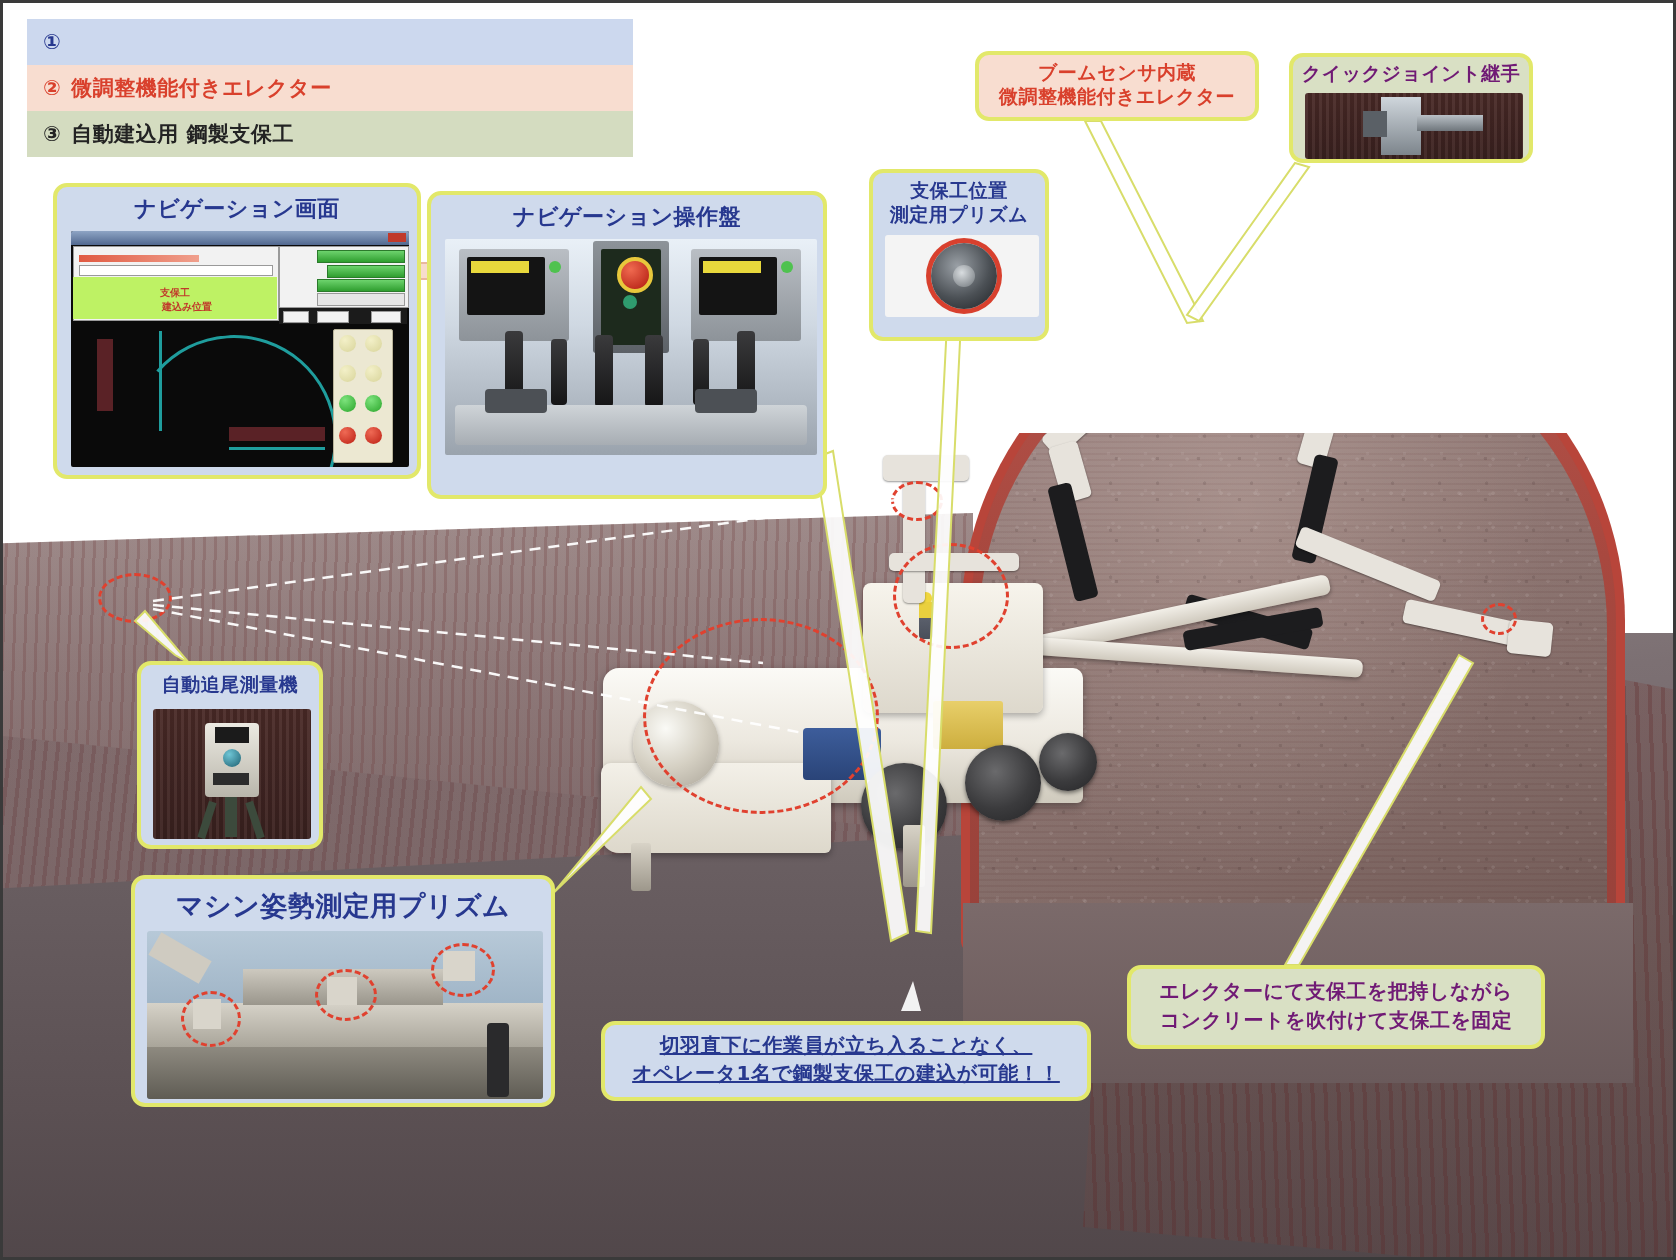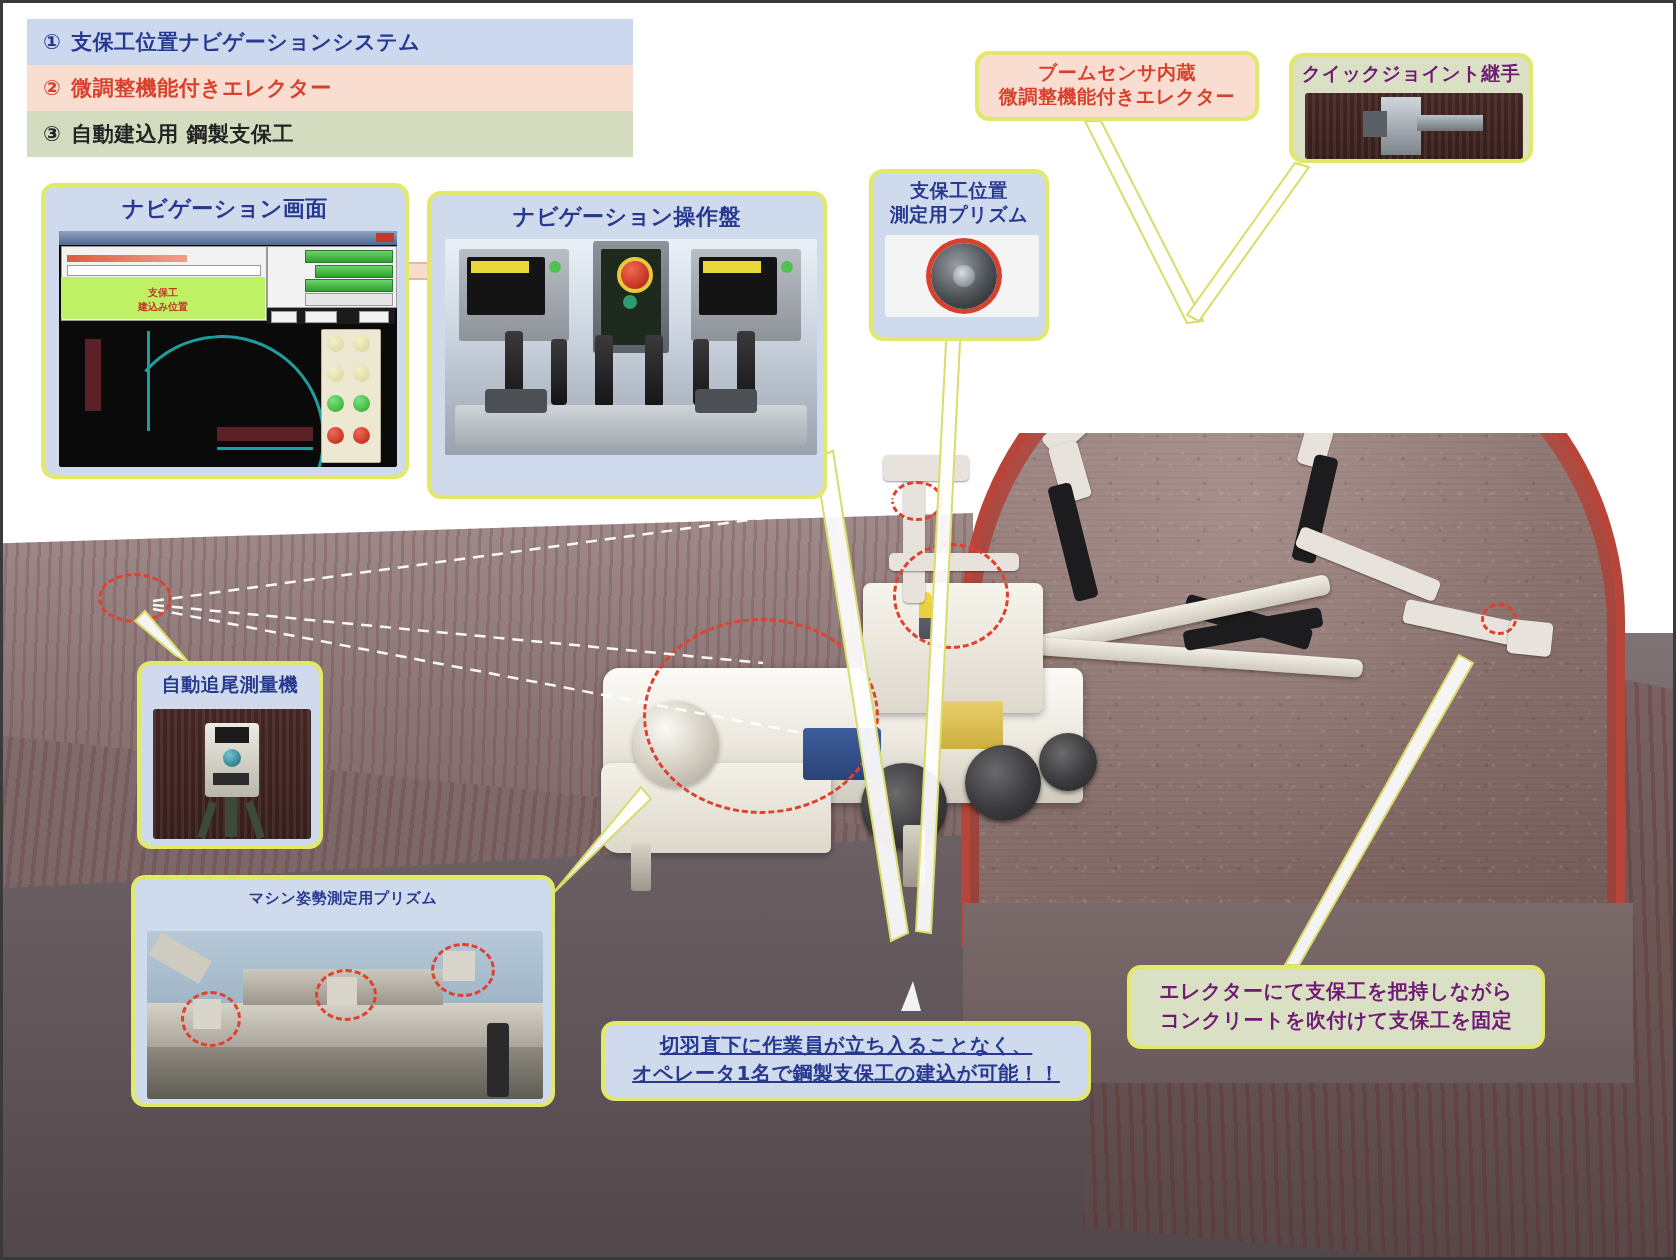--- a/index.html
+++ b/index.html
@@ -302,47 +302,46 @@
     <polygon points="898,1008 918,1008 910,978" fill="#ffffff" opacity=".92"></polygon>
   </svg>
 
   <svg class="connectors">
     <polygon points="388,260 488,260 488,250 512,268 488,286 488,276 388,276" fill="#f7dccd" stroke="#e9b79e" stroke-width="2"></polygon>
   </svg>
 
   <div class="legend">
     <div class="legend-row lg1">
       <span class="num">①</span>
-      <span>支保工位置ナビゲーションシステム</span>
     </div>
     <div class="legend-row lg2">
       <span class="num">②</span>
       <span>微調整機能付きエレクター</span>
     </div>
     <div class="legend-row lg3">
       <span class="num">③</span>
       <span>自動建込用 鋼製支保工</span>
     </div>
   </div>
 
-  <div class="panel panel-blue" style="left:38px;top:180px;width:368px;height:296px;">
+  <div class="panel panel-blue" style="left:50px;top:180px;width:368px;height:296px;">
     <div class="panel-title t-blue" style="font-size:22px;margin:8px 0 6px 0;">ナビゲーション画面</div>
 
     <div class="navui" style="left:14px;top:44px;width:338px;height:236px;">
       <div class="titlebar">
         <div class="tb-close"></div>
       </div>
 
       <div class="wbox" style="left:2px;top:15px;width:204px;height:73px;"></div>
       <div class="redbar" style="left:8px;top:24px;width:120px;"></div>
       <div class="wbox" style="left:8px;top:34px;width:192px;height:9px;background:#fff;"></div>
 
       <div class="yellowbox" style="left:2px;top:46px;width:204px;height:42px;">
         <div class="ytxt" style="top:9px;font-size:10px;">支保工</div>
-        <div class="ytxt" style="top:23px;font-size:10px;">建込み位置</div>
+        <div class="ytxt" style="top:23px;font-size:10px;padding-left:12px;">建込み位置</div>
       </div>
 
       <div class="wbox" style="left:208px;top:15px;width:128px;height:60px;"></div>
       <div class="greenbar" style="left:246px;top:19px;width:86px;"></div>
       <div class="greenbar" style="left:256px;top:34px;width:76px;"></div>
       <div class="greenbar" style="left:246px;top:48px;width:86px;"></div>
       <div class="greybar" style="left:246px;top:62px;width:86px;"></div>
 
       <div class="maroon" style="left:208px;top:77px;width:128px;height:16px;background:#1b1b1b;"></div>
       <div class="wbox" style="left:212px;top:80px;width:24px;height:10px;"></div>
@@ -436,21 +435,21 @@
       <div style="position:absolute;left:70px;top:40px;width:18px;height:18px;border-radius:50%;
                   background:radial-gradient(circle at 35% 30%,#6fc6d6,#1e5f70);"></div>
       <div style="position:absolute;left:60px;top:64px;width:36px;height:12px;background:#2c2c2c;"></div>
       <div style="position:absolute;left:72px;top:88px;width:12px;height:40px;background:#3c4a3c;"></div>
       <div style="position:absolute;left:50px;top:92px;width:8px;height:38px;background:#3c4a3c;transform:rotate(18deg);"></div>
       <div style="position:absolute;left:98px;top:92px;width:8px;height:38px;background:#3c4a3c;transform:rotate(-18deg);"></div>
     </div>
   </div>
 
   <div class="panel panel-blue" style="left:128px;top:872px;width:424px;height:232px;">
-    <div class="panel-title t-blue" style="font-size:15px;margin:10px 0 6px 0;">マシン姿勢測定用プリズム</div>
+    <div class="panel-title t-blue" style="font-size:27px;margin:10px 0 6px 0;">マシン姿勢測定用プリズム</div>
     <div class="photo ph-sky" style="position:absolute;left:12px;top:52px;width:396px;height:168px;">
       <div style="position:absolute;left:0;top:72px;width:396px;height:44px;background:linear-gradient(180deg,#d6d2c8,#a9a59a);"></div>
       <div style="position:absolute;left:0;top:116px;width:396px;height:52px;background:linear-gradient(180deg,#8e8a80,#5f5c54);"></div>
       <div style="position:absolute;left:96px;top:38px;width:200px;height:36px;background:linear-gradient(180deg,#cdc9bf,#9a968c);"></div>
       <div style="position:absolute;left:46px;top:68px;width:28px;height:30px;background:#d9d5cb;"></div>
       <div style="position:absolute;left:180px;top:46px;width:30px;height:28px;background:#d9d5cb;"></div>
       <div style="position:absolute;left:296px;top:20px;width:32px;height:30px;background:#d9d5cb;"></div>
       <div class="focus" style="left:34px;top:60px;width:54px;height:50px;"></div>
       <div class="focus" style="left:168px;top:38px;width:56px;height:46px;"></div>
       <div class="focus" style="left:284px;top:12px;width:58px;height:48px;"></div>

